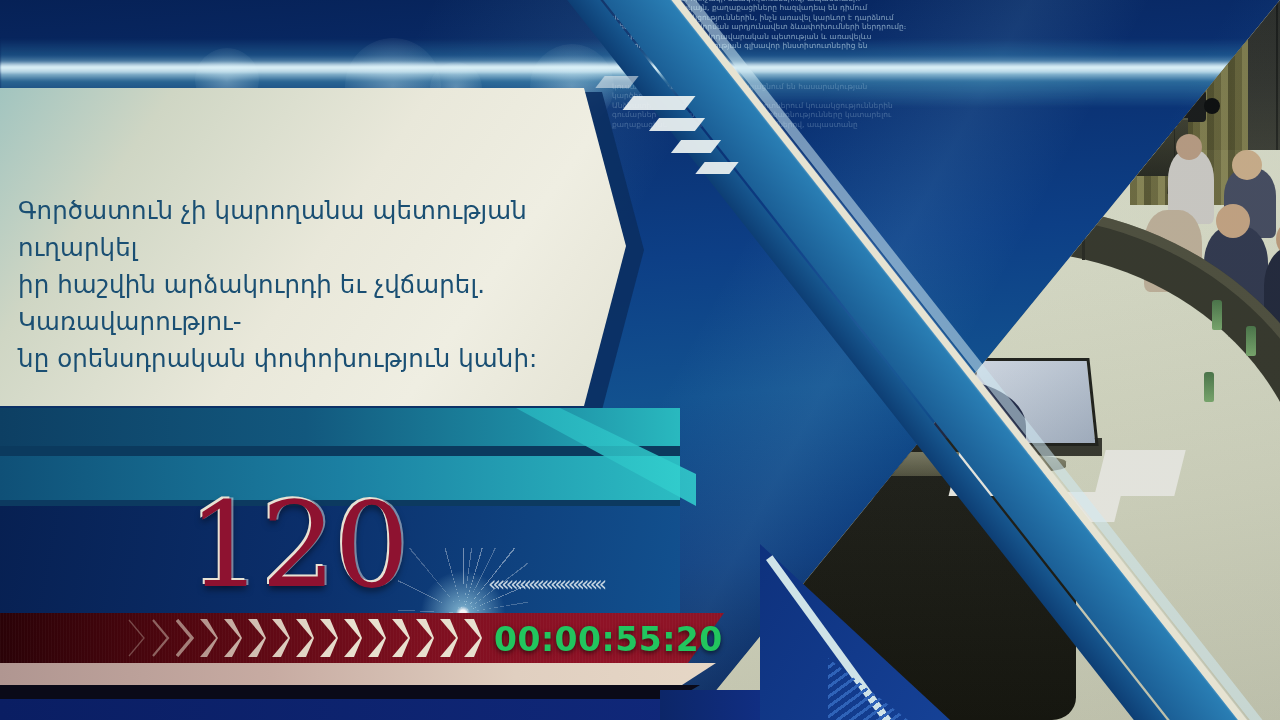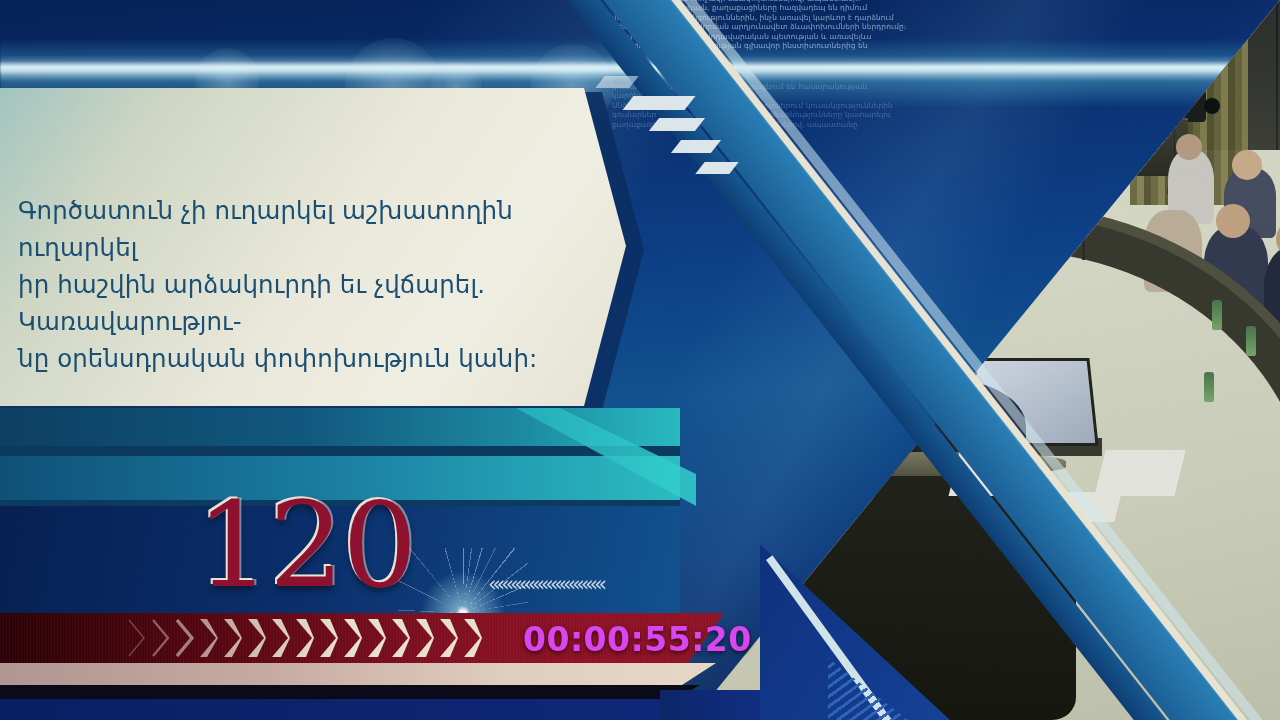--- a/index.html
+++ b/index.html
@@ -200,21 +200,21 @@
   .band-e{top:506px;height:112px;width:680px;background:linear-gradient(100deg,#072052 0%,#0b2f6b 45%,#12518f 100%);}
   .band-chev{
     position:absolute;left:516px;top:408px;width:180px;height:98px;
     background:linear-gradient(90deg,#27b2bd,#33d1cf);
     -webkit-clip-path:polygon(0 0,44px 0,180px 66px,180px 98px,0 0);
             clip-path:polygon(0 0,44px 0,180px 66px,180px 98px,0 0);
     opacity:.85;
   }
 
   
-  .logo{position:absolute;left:196px;top:495px;display:flex;align-items:flex-end;}
+  .logo{position:absolute;left:188px;top:495px;display:flex;align-items:flex-end;}
   .logo-num{
     font-family:"DejaVu Serif","Liberation Serif",serif;
     font-size:118px;line-height:.86;font-weight:400;color:#8e1230;
     letter-spacing:-2px;
     text-shadow:
       -2px -2px 0 #e8e2d4, 2px -1px 0 rgba(255,255,255,.45),
       0 3px 7px rgba(0,0,0,.55);
   }
   .logo-word{
     font-family:"DejaVu Sans","Liberation Sans",sans-serif;
@@ -268,23 +268,23 @@
     background:repeating-linear-gradient(90deg,rgba(255,255,255,.028) 0 1px,transparent 1px 3px);
     -webkit-clip-path:polygon(0 0,724px 0,688px 50px,0 50px);
             clip-path:polygon(0 0,724px 0,688px 50px,0 50px);
   }
   .chevrons{position:absolute;left:128px;top:613px;width:360px;height:50px;overflow:hidden;}
   .chev{position:absolute;top:6px;width:18px;height:38px;}
   .chev svg{display:block;}
   .timecode{
     position:absolute;left:494px;top:618px;width:220px;height:42px;
     font-family:"DejaVu Sans","Liberation Sans",sans-serif;
-    font-size:33px;font-weight:bold;color:#d946ef;letter-spacing:.5px;
+    font-size:33px;font-weight:bold;color:#22c55e;letter-spacing:.5px;
     text-shadow:0 2px 5px rgba(0,0,0,.6);
-    display:flex;align-items:center;margin-left:29px;
+    display:flex;align-items:center;
   }
 
   
   .palestrip{
     position:absolute;left:0;top:663px;width:716px;height:22px;
     background:linear-gradient(90deg,#b09691 0%,#c7aba2 38%,#e0cfc0 72%,#e6d7c6 100%);
     -webkit-clip-path:polygon(0 0,716px 0,682px 22px,0 22px);
             clip-path:polygon(0 0,716px 0,682px 22px,0 22px);
   }
   .darkstrip{
@@ -439,21 +439,21 @@
     </div>
 
   <div class="dash" style="left:628px;top:96px;width:62px;height:14px;"></div>
   <div class="dash" style="left:654px;top:118px;width:46px;height:13px;"></div>
   <div class="dash" style="left:676px;top:140px;width:40px;height:13px;"></div>
   <div class="dash" style="left:700px;top:162px;width:34px;height:12px;"></div>
   <div class="dash" style="left:600px;top:76px;width:34px;height:12px;opacity:.55;"></div>
 
   <div class="panel-shadow"></div>
   <div class="panel"></div>
-  <div class="panel-text">Գործատուն չի ուղարկել աշխատողին ուղարկել
+  <div class="panel-text">Գործատուն չի կարողանա պետության ուղարկել
 իր հաշվին արձակուրդի եւ չվճարել. Կառավարությու-
 նը օրենսդրական փոփոխություն կանի:</div>
 
   <div class="band band-a"></div>
   <div class="band band-b"></div>
   <div class="band band-c"></div>
   <div class="band band-d"></div>
   <div class="band band-e"></div>
   <div class="band-chev"></div>
 

